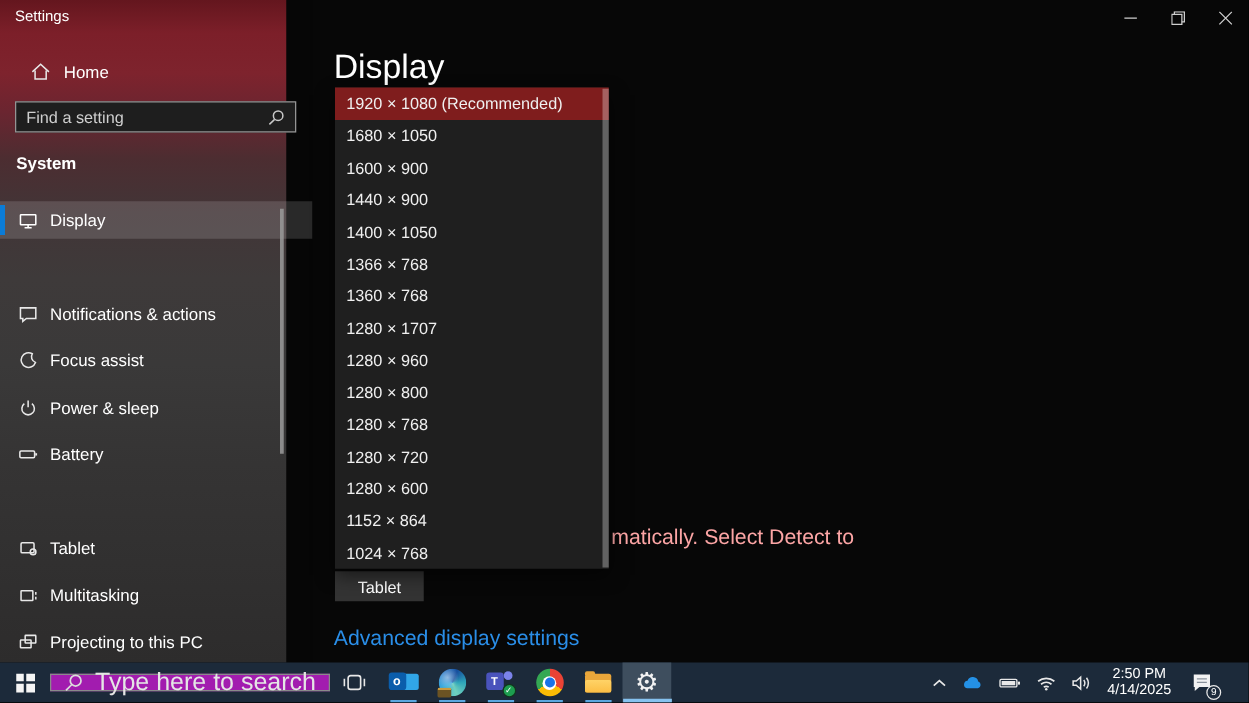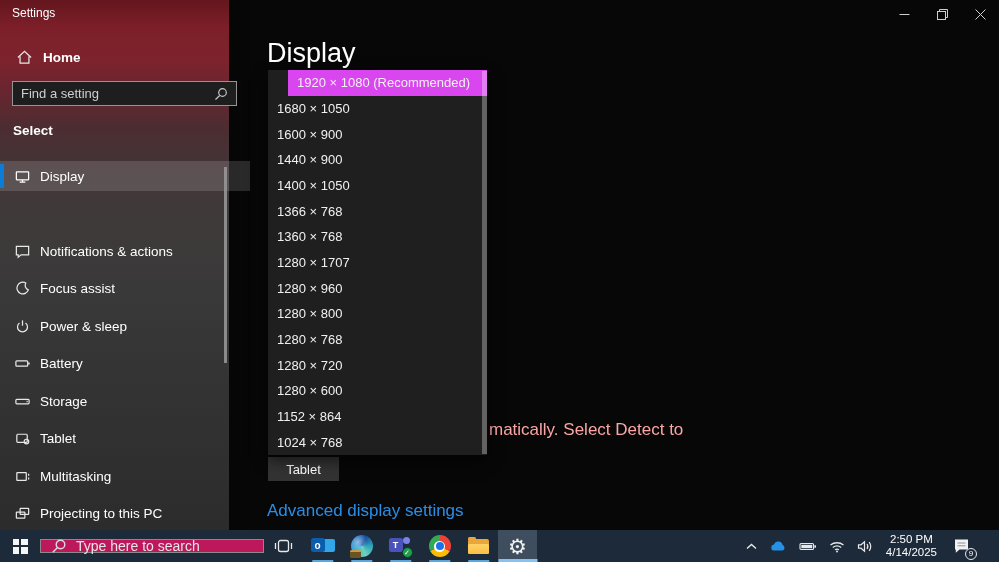--- a/index.html
+++ b/index.html
@@ -10,21 +10,21 @@
   
   .app-window { position:absolute; left:0; top:0; width:999px; height:530px; }
 
   
   .sidebar { position:absolute; left:0; top:0; width:229px; height:530px;
     background:linear-gradient(180deg,#64161e 0%,#7c1f29 5%,#7e232d 11%,#6a2530 17%,
       #4c2d31 24%,#423537 32%,#3e3a3a 42%,#3a3939 55%,#353434 70%,#313030 85%,#2d2c2c 100%);
     color:#fff; }
   .app-title { position:absolute; left:12px; top:6px; font-size:12px; color:#fff; }
   .nav-home { position:absolute; left:0; top:44px; width:100%; height:26px;
-    display:flex; align-items:center; padding-left:16px; cursor:default;font-weight:bold; }
+    display:flex; align-items:center; padding-left:24px; cursor:default; }
   .nav-home .lbl { margin-left:10px; font-size:13.5px; }
   .searchbox { position:absolute; left:12px; top:81px; width:225px; height:25px;
     background:#1e1e1e; border:1px solid #949494; display:flex; align-items:center; }
   .searchbox input { flex:1; background:transparent; border:none; outline:none;
     color:#e8e8e8; font-size:13px; padding-left:8px; font-family:"Liberation Sans",sans-serif; }
   .searchbox input::placeholder { color:#cfcfcf; opacity:1; }
   .searchbox .mag { margin-right:8px; flex:0 0 auto; }
   .section-label { position:absolute; left:13px; top:123px; font-size:13.5px; font-weight:700; }
   .nav-item { position:absolute; left:0; width:250px; height:30px; display:flex;
     align-items:center; padding-left:13px; font-size:13.5px; cursor:default; }
@@ -44,32 +44,32 @@
   .bg-fragment { position:absolute; left:239px; top:420px; font-size:17px; color:#fca5a5; white-space:nowrap; }
   .detect-btn { position:absolute; left:18px; top:457px; width:71px; height:24px;
     background:#333333; border:none; color:#fff; font-size:13px; font-family:"Liberation Sans",sans-serif; }
   .adv-link { position:absolute; left:17px; top:501px; font-size:17px; color:#2a8ee8;
     text-decoration:none; cursor:pointer; }
 
   
   .dropdown { position:absolute; left:18px; top:70px; width:219px; height:385px;
     background:#1f1f1f; box-shadow:0 6px 14px rgba(0,0,0,.55); display:flex; flex-direction:column; z-index:5; }
   .opt { flex:1; display:flex; align-items:center; padding-left:9px; font-size:13px; color:#f0f0f0; cursor:default; }
-  .opt.selected { background:#d946ef;margin-left:20px; }
+  .opt.selected { background:#7f1d1d; }
   .dd-scroll { position:absolute; right:0; top:1px; bottom:1px; width:5px; }
   .dd-thumb { position:absolute; right:0; top:0; width:5px; height:100%; background:rgba(255,255,255,.30); }
 
   
   .taskbar { position:absolute; left:0; top:530px; width:999px; height:32px; background:#1c2a3a;
     display:flex; align-items:stretch; z-index:20; }
   .start-btn { width:40px; display:flex; align-items:center; justify-content:center; }
   .win-flag { width:15px; height:15px; display:grid; grid-template-columns:1fr 1fr; gap:1.5px; }
   .win-flag span { background:#f5f5f5; }
-  .tb-search { width:224px; margin:9px 0; background:#be185d; border:1px solid #8a8a8a;
-    display:flex; align-items:center; color:#e5e5e5; font-size:14px; }
+  .tb-search { width:224px; margin:9px 0; background:#a21caf; border:1px solid #8a8a8a;
+    display:flex; align-items:center; color:#e5e5e5; font-size:20px; }
   .tb-search .mag { margin:0 9px 0 10px; }
   .tb-btn { width:39px; display:flex; align-items:center; justify-content:center; position:relative; }
   .tb-btn .underline { position:absolute; left:50%; transform:translateX(-50%); bottom:0;
     width:55%; height:2px; background:#5aa7e0; }
   .tb-btn.active { background:#3e4e5e; }
   .tb-btn.active .underline { width:100%; height:3px; background:#86c2ef; }
   .appicon { position:relative; width:24px; height:24px; }
 
   .ol-env { position:absolute; right:0; top:5px; width:17px; height:13px; background:#31a6e8; border-radius:2px; }
   .ol-sq { position:absolute; left:0; top:4px; width:14px; height:14px; background:#0a5dab; border-radius:2.5px;
@@ -123,21 +123,21 @@
       </div>
 
       <div class="searchbox">
         <input type="text" placeholder="Find a setting" style="">
         <svg class="mag" width="14" height="14" viewBox="0 0 14 14" fill="none" stroke="#c8c8c8" stroke-width="1.2">
           <circle cx="8.5" cy="5.5" r="3.8"></circle>
             <path d="M5.7 8.5 L1.5 12.5"></path>
         </svg>
       </div>
 
-      <div class="section-label">Select</div>
+      <div class="section-label">System</div>
 
       <div class="nav-item selected" style="top:161px">
         <span class="ic">
           <svg width="17" height="17" viewBox="0 0 18 18" fill="none" stroke="#fff" stroke-width="1.3">
             <rect x="2.5" y="4" width="13" height="8.5" rx="0.5"></rect>
               <path d="M9 12.5 V15 M6 15 H12"></path>
           </svg>
           </span>
         <span class="lbl">Display</span>
       </div>
@@ -174,29 +174,20 @@
       <div class="nav-item" style="top:348px">
         <span class="ic">
           <svg width="17" height="17" viewBox="0 0 18 18" fill="none" stroke="#e8e8e8" stroke-width="1.3">
             <rect x="2" y="6.2" width="12.5" height="5.6" rx="1"></rect>
               <rect x="15" y="8" width="1.6" height="2" fill="#e8e8e8" stroke="none"></rect>
           </svg>
           </span>
         <span class="lbl">Battery</span>
       </div>
 
-      <div class="nav-item" style="top:386px">
-        <span class="ic">
-          <svg width="17" height="17" viewBox="0 0 18 18" fill="none" stroke="#e8e8e8" stroke-width="1.3">
-            <rect x="2" y="6.8" width="14" height="4.6" rx="1"></rect>
-              <path d="M13.3 9.1 h1.2" stroke-width="1.6"></path>
-          </svg>
-          </span>
-        <span class="lbl">Storage</span>
-      </div>
 
       <div class="nav-item" style="top:423px">
         <span class="ic">
           <svg width="17" height="17" viewBox="0 0 18 18" fill="none" stroke="#e8e8e8" stroke-width="1.3">
             <rect x="3" y="4.5" width="11" height="8.5" rx="1"></rect>
               <circle cx="13.2" cy="12.2" r="2.4"></circle>
           </svg>
           </span>
         <span class="lbl">Tablet</span>
       </div>

